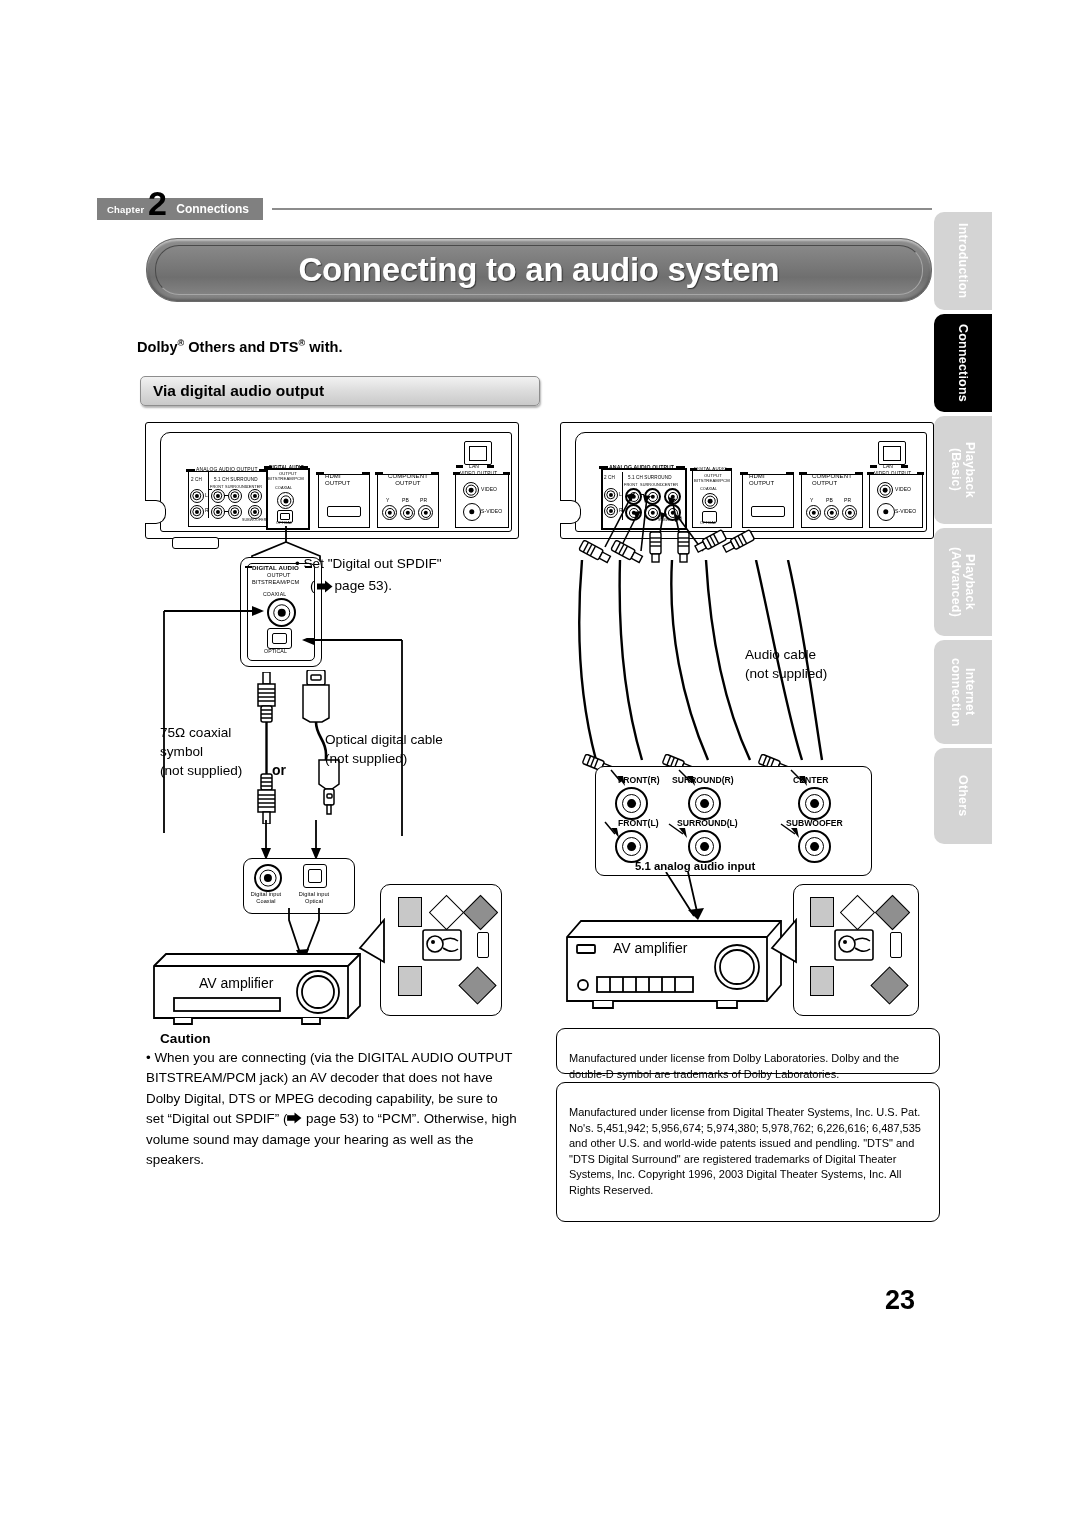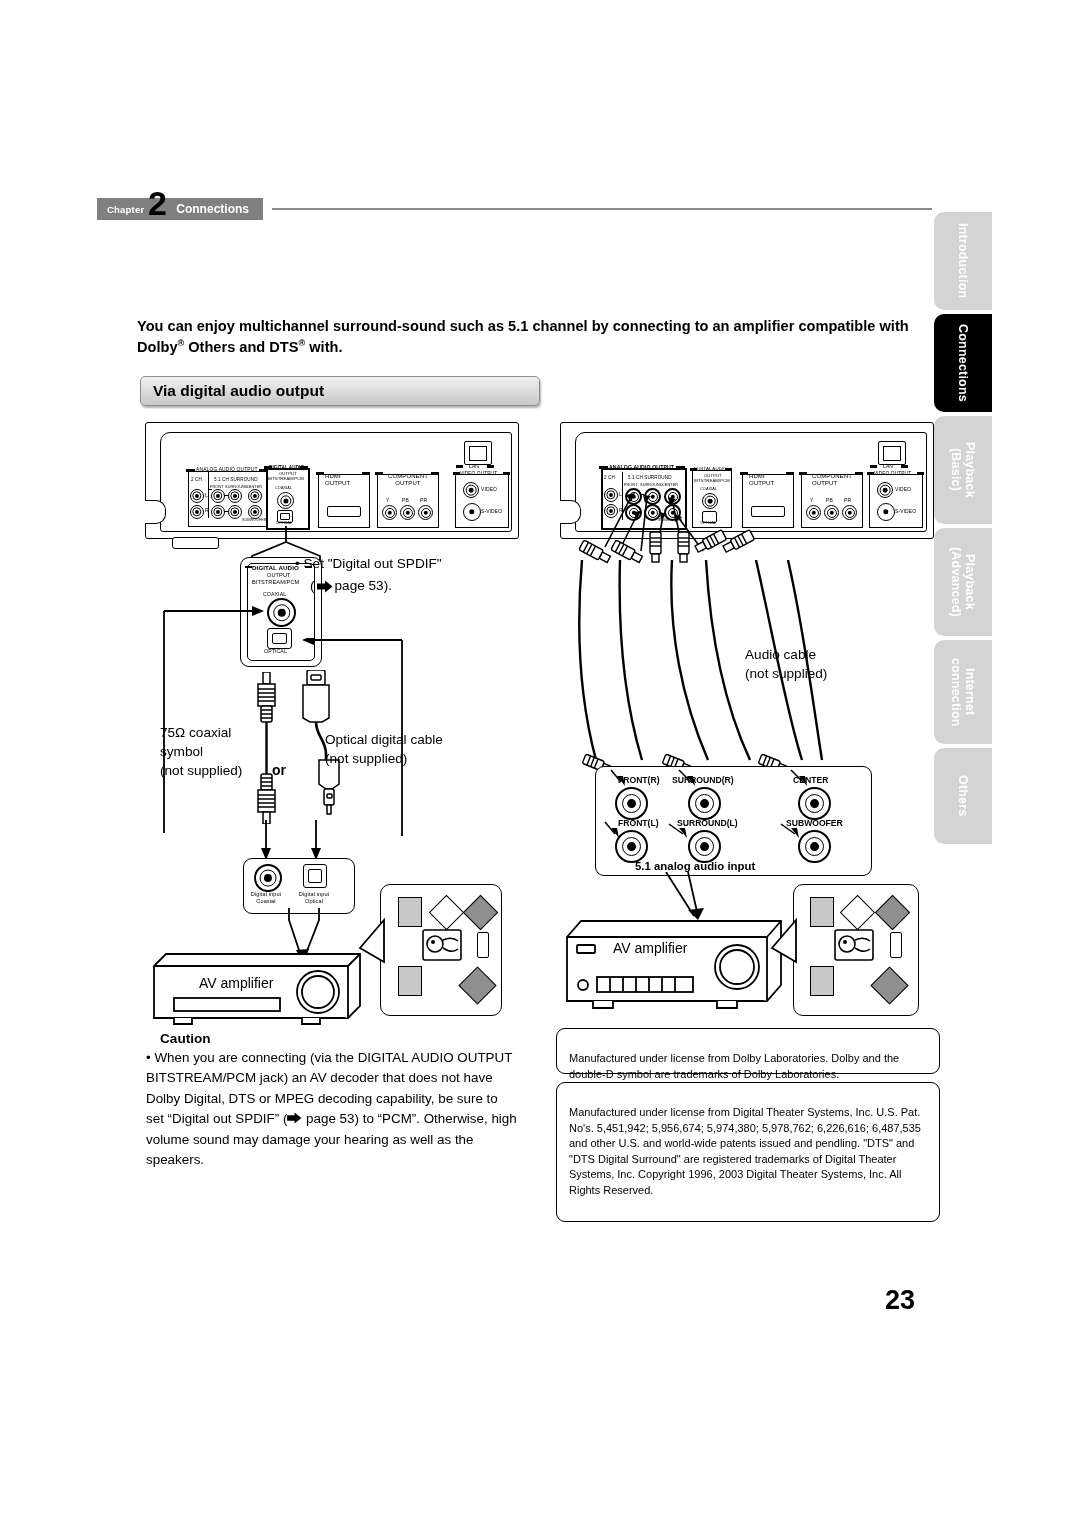--- a/index.html
+++ b/index.html
@@ -87,23 +87,27 @@
       <span class="chapter-word">Chapter</span>
     </div>
     <div class="chapter-name">
       <span>Connections</span>
     </div>
   </div>
   <div class="chapter-num">2</div>
   <div class="chapter-slash"></div>
   <div class="chapter-rule"></div>
 
+  <div class="title-banner">
+    <div class="title-inner"></div>
+    <div class="title-text">Connecting to an audio system</div>
+  </div>
 
   <div class="intro">
-    <span>You can enjoy multichannel surround-sound such as 5.1 channel by connecting to an amplifier compatible with</span><br>
+    <br>
     <span>Dolby</span><sup>®</sup><span> Others and DTS</span><sup>®</sup><span> with.</span>
   </div>
 
   <div class="sidetabs">
     <div class="stab" style="height:98px">
       <span>Introduction</span>
       </div>
     <div class="stab active" style="height:98px">
       <span>Connections</span>
       </div>

